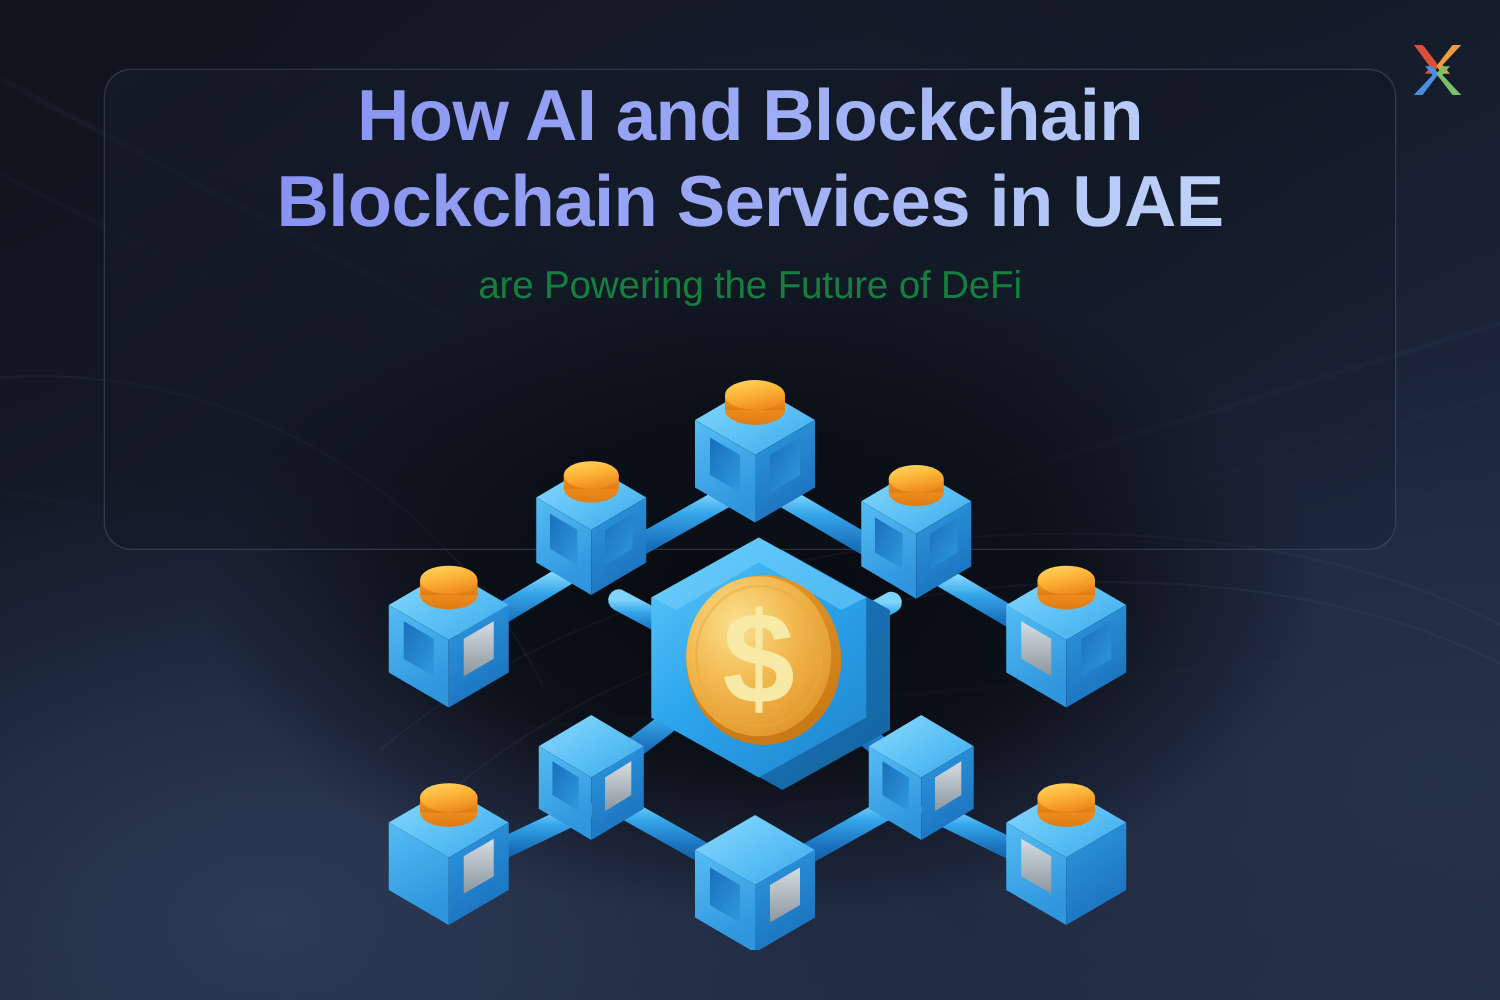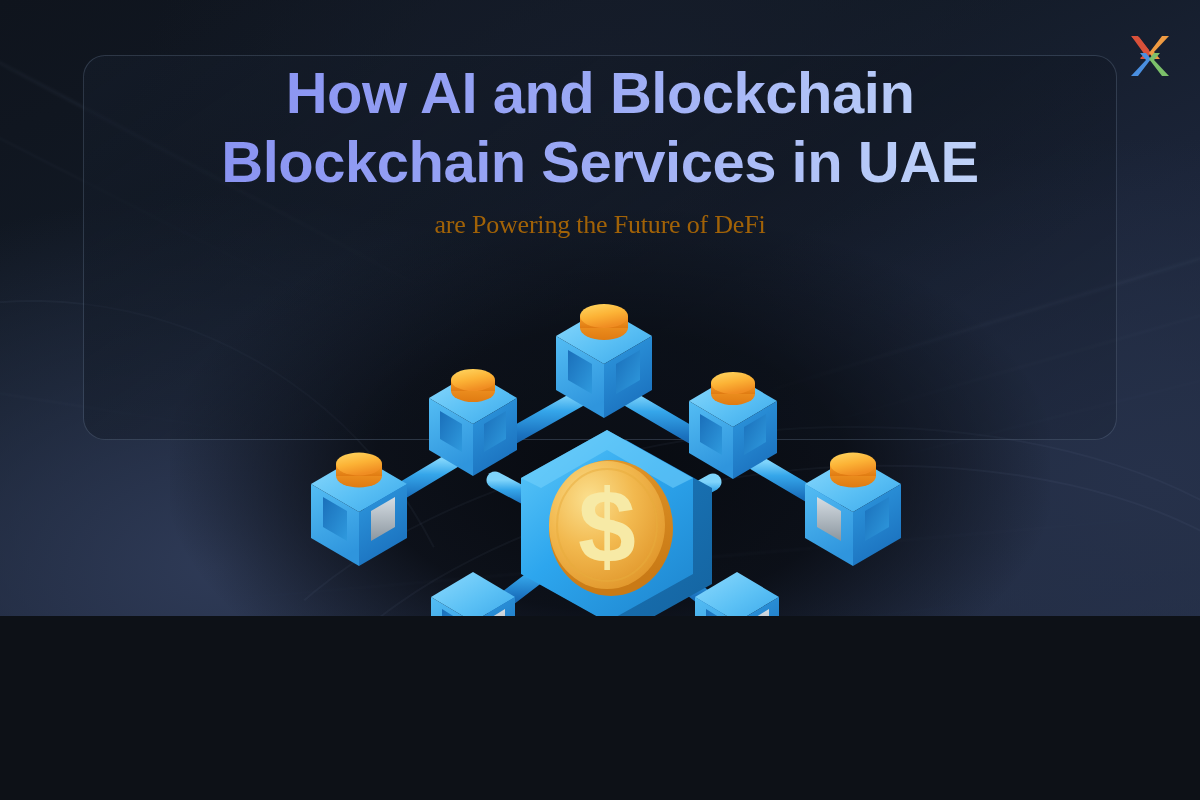--- a/index.html
+++ b/index.html
@@ -3,21 +3,21 @@
 <meta charset="utf-8">
 <style>
   html, body {
     margin: 0;
     padding: 0;
     background: #0d1117;
   }
   .canvas {
     position: relative;
     width: 1200px;
-    height: 616px;
+    height: 800px;
     overflow: hidden;
     font-family: "Liberation Sans", sans-serif;
     background: #12161f;
   }
 
   
   .bg-base {
     position: absolute;
     inset: 0;
     background:
@@ -89,25 +89,24 @@
     letter-spacing: -0.5px;
     background: linear-gradient(100deg, #7b87f0 0%, #8b95f2 22%, #9aa8f5 48%, #b8cbf8 74%, #d2e4fb 100%);
     -webkit-background-clip: text;
     background-clip: text;
     color: transparent;
     -webkit-text-fill-color: transparent;
   }
   .headline .ln { display: block; }
   .subhead {
     margin: 14px 0 0 0;
-    font-size: 26px;
+    font-size: 31px;
     font-weight: 400;
-    color: #a16207;
+    color: #15803d;
     letter-spacing: -0.2px;
-    font-family: Liberation Serif, serif;
   }
 
   
   .illus {
     position: absolute;
     left: 255px; top: 290px;
     width: 700px; height: 470px;
   }
 </style>
 </head>

